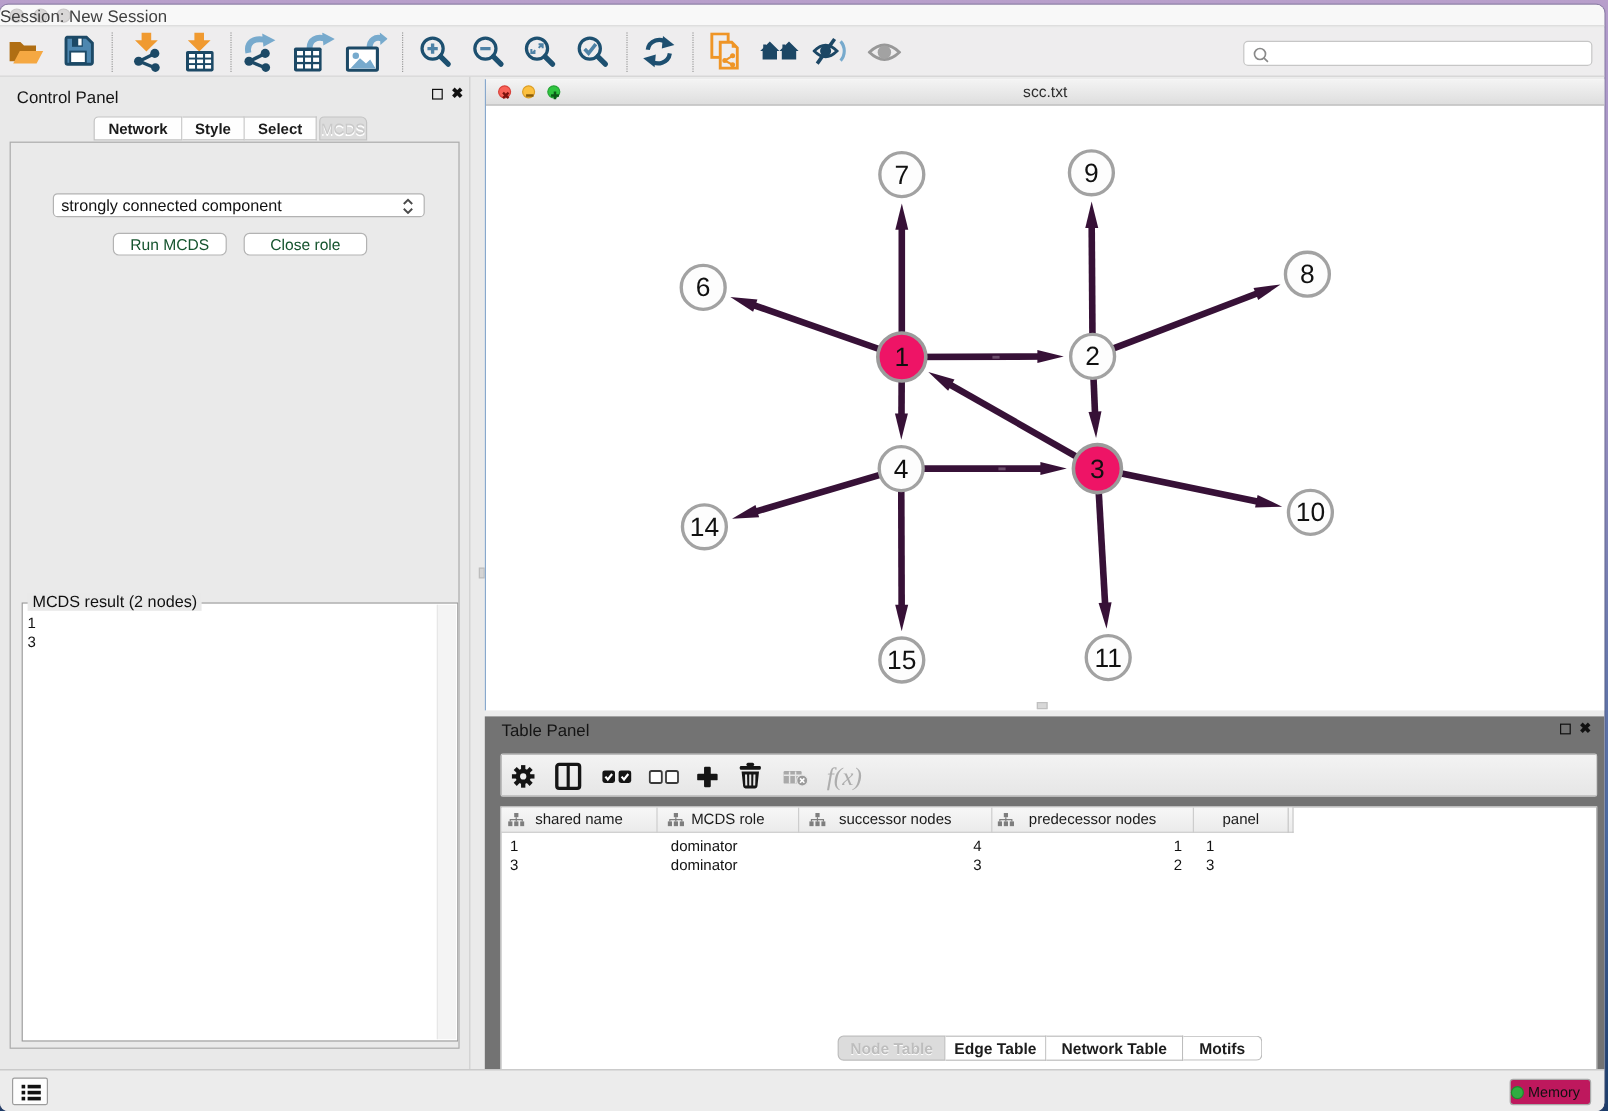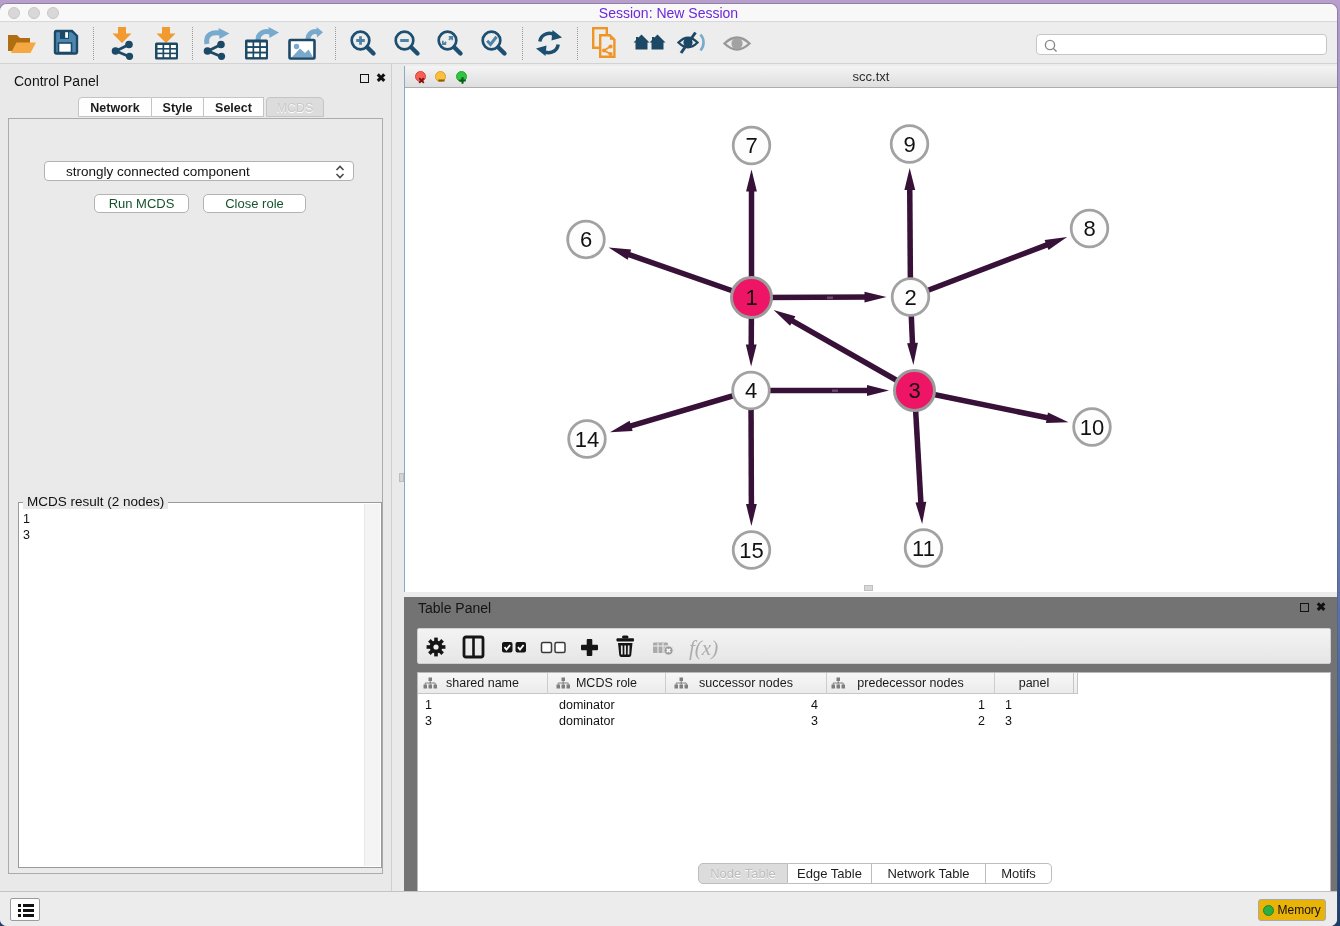--- a/index.html
+++ b/index.html
@@ -1,21 +1,21 @@
 <!DOCTYPE html>
 <html><head><meta charset="utf-8"><style>
 *{margin:0;padding:0;box-sizing:border-box}
 html,body{width:1340px;height:926px;overflow:hidden}
 body{background:linear-gradient(180deg,#b89fcb 0%,#b09aca 3%,#9a8fc0 35%,#49699f 75%,#1c3c69 100%);
  font-family:"Liberation Sans",sans-serif;}
 .app{position:absolute;top:4px;left:0;width:1337px;height:922px;border-radius:7px;overflow:hidden;background:#ececec;box-shadow:0 0 0 1px rgba(80,80,110,.38)}
 
 .titlebar{position:absolute;top:0;left:0;width:100%;height:18px;background:#f8f8f8;border-bottom:1px solid #d8d8d8}
 .tl{position:absolute;top:3px;width:12px;height:12px;border-radius:50%;background:#d9d7d7;border:1px solid #c9c7c7}
-.title{position:absolute;top:1px;width:100%;text-align:center;font-size:14px;color:#6d28d9}
+.title{position:absolute;top:1px;width:100%;text-align:left;font-size:14px;color:#404040}
 
 .toolbar{position:absolute;top:19px;left:0;width:100%;height:41px;background:#eeedee;border-bottom:1px solid #d2d2d2}
 .tsep{position:absolute;top:4px;height:33px;width:0;border-left:1px dotted #9a9a9a}
 .ticon{position:absolute;top:7px}
 .search{position:absolute;left:1036px;top:11px;width:291px;height:21px;background:#fff;border:1px solid #c6c6c6;border-radius:4px}
 
 .cpanel{position:absolute;left:0;top:60px;width:391px;height:827px;background:#e9e9e9}
 .phead{font-size:14px;color:#141414}
 .sqbtn{position:absolute;width:9px;height:9px;border:1.6px solid #111}
 .xbtn{position:absolute;font-size:12px;font-weight:700;color:#111}
@@ -29,21 +29,21 @@
 .netwin{position:absolute;left:404px;top:62px;width:933px;height:526px;background:#fff;border-left:1px solid #88a8cc}
 .nettitle{position:absolute;left:0;top:0;width:100%;height:22px;background:linear-gradient(180deg,#f4f4f4,#dedede);border-bottom:1px solid #adadad}
 .mac{position:absolute;top:4.5px;width:11px;height:11px;border-radius:50%}
 
 .tpanel{position:absolute;left:404px;top:593px;width:933px;height:294px;background:#737373}
 .ttool{position:absolute;left:13px;top:31px;width:914px;height:36px;background:linear-gradient(180deg,#f3f3f3,#e6e6e6);border:1px solid #cfcfcf;border-radius:2px}
 .tbl{position:absolute;left:13px;top:75px;width:914px;height:226px;background:#fff;border:1px solid #b9b9b9}
 .thead{position:absolute;left:0;top:0;width:660px;height:21px;background:linear-gradient(180deg,#f7f7f7,#ebebeb);border-bottom:1px solid #c6c6c6;border-right:1px solid #c6c6c6}
 .hcell{position:absolute;top:0;height:21px;border-right:1px solid #cdcdcd;font-size:12.5px;color:#1a1a1a;text-align:center;line-height:21px}
 .tcell{position:absolute;font-size:12.5px;color:#111;height:16px;line-height:16px}
-.btab{position:absolute;top:266px;height:21px;background:#fff;border:1px solid #bdbdbd;font-size:13px;font-weight:400;color:#1d1d1d;text-align:center;line-height:20px}
+.btab{position:absolute;top:266px;height:21px;background:#fff;border:1px solid #bdbdbd;font-size:13px;font-weight:700;color:#1d1d1d;text-align:center;line-height:20px}
 
 .status{position:absolute;left:0;top:887px;width:1337px;height:35px;background:#ececec;border-top:1px solid #c3c3c3}
 .fs{position:absolute;left:18px;top:438px;width:364px;height:366px;border:1px solid #9a9a9a;background:#fff}
 .fslegend{position:absolute;left:23px;top:430px;background:#e9e9e9;padding:0 4px;font-size:13.5px;color:#111}
 </style></head><body>
 <div class="app">
   <div class="titlebar">
     <div class="tl" style="left:8px"></div>
       <div class="tl" style="left:27.5px"></div>
       <div class="tl" style="left:47px"></div>
@@ -176,23 +176,23 @@
         </svg>
       </div>
   </div>
   <div class="cpanel">
     <div class="phead" style="position:absolute;left:14px;top:9px">Control Panel</div>
     <div class="sqbtn" style="left:360px;top:10px"></div>
     <div class="xbtn" style="left:376px;top:7px">✖</div>
     <div class="tab" style="left:78px;width:74px;border-radius:4px 0 0 0">Network</div>
     <div class="tab" style="left:152px;width:52px;border-left:none">Style</div>
     <div class="tab" style="left:204px;width:60px;border-left:none">Select</div>
-    <div class="tab tabgray" style="left:266px;width:58px;border-radius:4px 5px 0 0;font-weight:400">MCDS</div>
+    <div class="tab tabgray" style="left:266px;width:40px;border-radius:4px 5px 0 0;font-weight:400">MCDS</div>
     <div class="innerpanel"></div>
-    <div style="position:absolute;left:44px;top:97px;width:310px;height:20px;background:#fff;border:1px solid #b2b2b2;border-radius:4px;font-size:13.5px;line-height:19px;color:#121212;padding-left:21px">strongly connected component
+    <div style="position:absolute;left:44px;top:97px;width:310px;height:20px;background:#fff;border:1px solid #b2b2b2;border-radius:4px;font-size:13.5px;line-height:19px;color:#121212;padding-left:6px">strongly connected component
       <svg width="10" height="14" style="position:absolute;right:8px;top:3px">
           <path d="M1.5,5 L5,1.5 L8.5,5" fill="none" stroke="#4a4a4a" stroke-width="1.6"></path>
           <path d="M1.5,9 L5,12.5 L8.5,9" fill="none" stroke="#4a4a4a" stroke-width="1.6"></path>
         </svg>
     </div>
     <div class="btn" style="left:94px;width:95px">Run MCDS</div>
     <div class="btn" style="left:203px;width:103px">Close role</div>
     <div class="fs"></div>
     <div class="fslegend">MCDS result (2 nodes)</div>
     <div style="position:absolute;left:364px;top:440px;width:16px;height:362px;background:#f4f4f4;border-left:1px solid #e7e7e7"></div>
@@ -367,15 +367,15 @@
     <div style="position:absolute;left:10px;top:6px;width:30px;height:23px;background:#fdfdfd;border:1px solid #9c9c9c;border-radius:2px">
         <svg width="18" height="15" style="position:absolute;left:6px;top:4px">
           <rect x="1" y="1" width="3" height="3" fill="#111"></rect>
           <rect x="6" y="1" width="11" height="3" fill="#111"></rect>
           <rect x="1" y="6" width="3" height="3" fill="#111"></rect>
           <rect x="6" y="6" width="11" height="3" fill="#111"></rect>
           <rect x="1" y="11" width="3" height="3" fill="#111"></rect>
           <rect x="6" y="11" width="11" height="3" fill="#111"></rect>
         </svg>
       </div>
-    <div style="position:absolute;left:1258px;top:7px;width:68px;height:22px;background:#eab308;border:1px solid #a9a9a9;border-radius:3px;font-size:12px;color:#111;line-height:20px;text-align:center"><span style="display:inline-block;width:11px;height:11px;border-radius:50%;background:#2fae41;border:1px solid #1d8a2d;vertical-align:-1.5px"></span> Memory</div>
+    <div style="position:absolute;left:1258px;top:7px;width:68px;height:22px;background:#be185d;border:1px solid #a9a9a9;border-radius:3px;font-size:12px;color:#111;line-height:20px;"><span style="display:inline-block;width:11px;height:11px;border-radius:50%;background:#2fae41;border:1px solid #1d8a2d;vertical-align:-1.5px"></span> Memory</div>
   </div>
 </div>
 
 </body></html>

